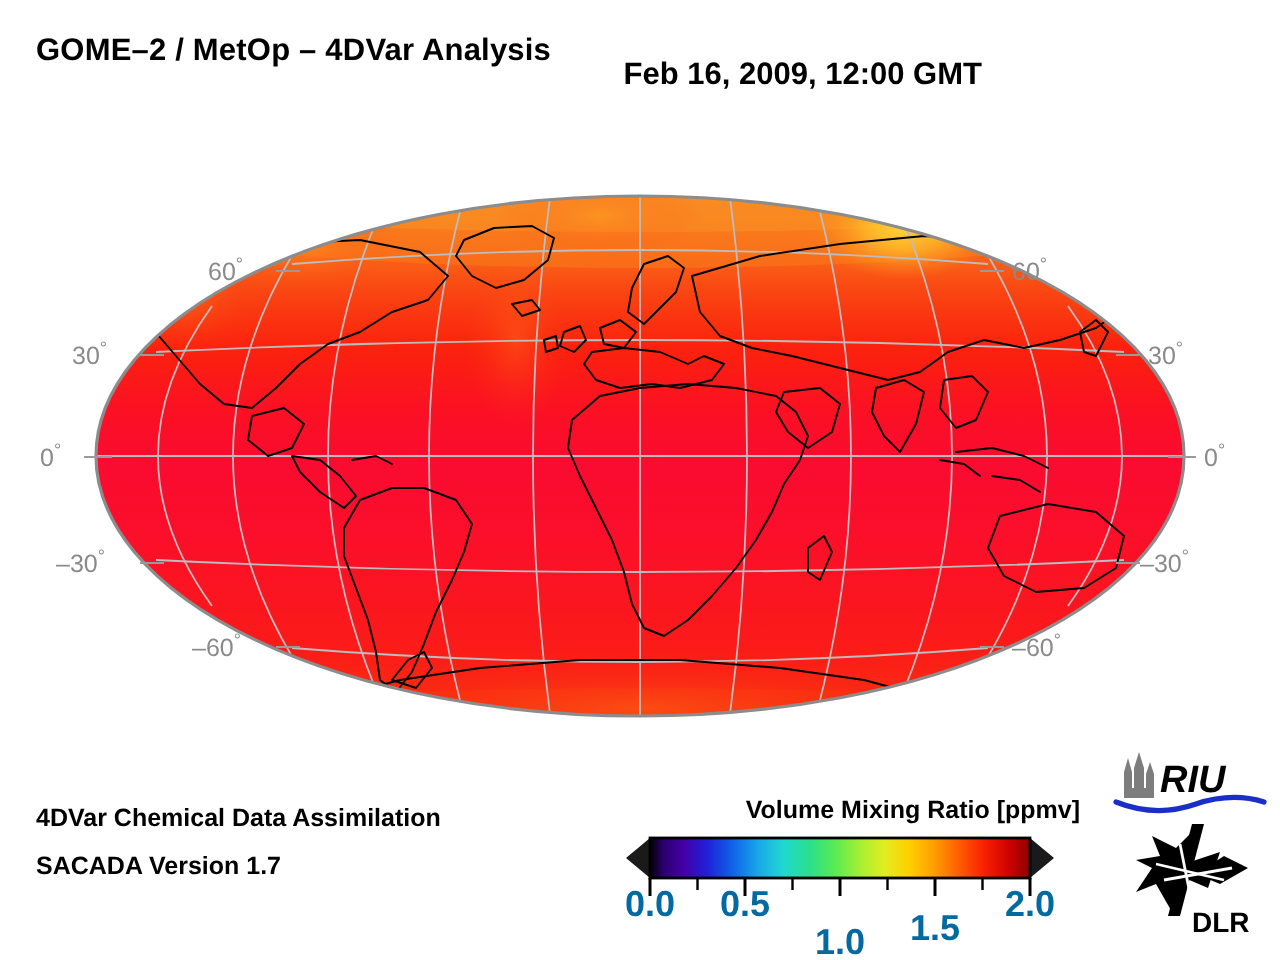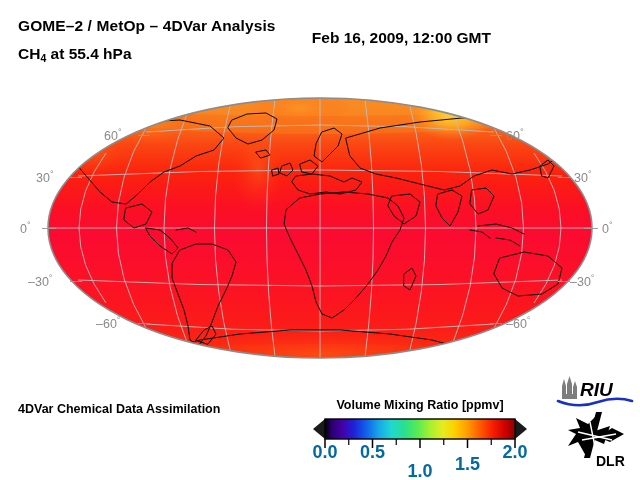--- a/index.html
+++ b/index.html
@@ -42,40 +42,39 @@
     position:absolute;left:18px;
     font-size:12.5px;font-weight:bold;color:#000;white-space:nowrap;
   }
   #foot0{top:402px;}
   #foot1{top:426px;}
   #foot2{top:450px;}
 
   
   #cb-wrap{position:absolute;left:300px;top:398px;width:240px;height:72px;}
   .cb-title{
-    position:absolute;left:0;top:0;width:240px;text-align:center;
+    position:absolute;left:0;top:0;width:240px;text-align:right;
     font-size:12.5px;font-weight:bold;color:#000;white-space:nowrap;
   }
   #cb-ticklabels{position:absolute;left:0;top:44px;width:240px;height:18px;}
   .cb-tl{
     position:absolute;font-size:18px;font-weight:bold;color:#0369a1;
     transform:translateX(-50%);white-space:nowrap;
   }
 
   
   #riu-logo{position:absolute;left:556px;top:376px;}
   #dlr-logo{position:absolute;left:566px;top:412px;}
 </style>
 </head>
 <body>
 
 <div id="page">
 
   <div class="hdr-title">GOME–2 / MetOp – 4DVar Analysis</div>
-  <div class="hdr-sub"><span>CH</span><sub>4</sub><span> at 55.4 hPa</span></div>
   <div class="hdr-date">Feb 16, 2009, 12:00 GMT</div>
 
   <div id="map-wrap">
     <svg id="globe-svg" width="640" height="300" viewBox="0 0 640 300">
       <defs>
 
         <clipPath id="globeClip">
           <ellipse cx="320" cy="150" rx="272" ry="130"></ellipse>
         </clipPath>
 
@@ -242,20 +241,21 @@
     <div class="lat-label" style="left:602px;top:142px;"><span>0</span><span class="deg">°</span></div>
 
     <div class="lat-label" style="left:28px;top:195px;"><span>‒30</span><span class="deg">°</span></div>
     <div class="lat-label" style="left:570px;top:195px;"><span>‒30</span><span class="deg">°</span></div>
 
     <div class="lat-label" style="left:96px;top:237px;"><span>‒60</span><span class="deg">°</span></div>
     <div class="lat-label" style="left:506px;top:237px;"><span>‒60</span><span class="deg">°</span></div>
   </div>
 
   <div class="foot-line" id="foot0">4DVar Chemical Data Assimilation</div>
+  <div class="foot-line" id="foot1">SACADA Version 1.7</div>
 
   <div id="cb-wrap">
     <div class="cb-title">Volume Mixing Ratio [ppmv]</div>
 
     <svg width="240" height="44" viewBox="0 0 240 44" style="position:absolute;left:0;top:18px;">
       <defs>
         <linearGradient id="cbGrad" x1="0" y1="0" x2="1" y2="0">
           <stop offset="0.000" stop-color="#000000"></stop>
           <stop offset="0.035" stop-color="#2a0070"></stop>
           <stop offset="0.090" stop-color="#4400a8"></stop>

